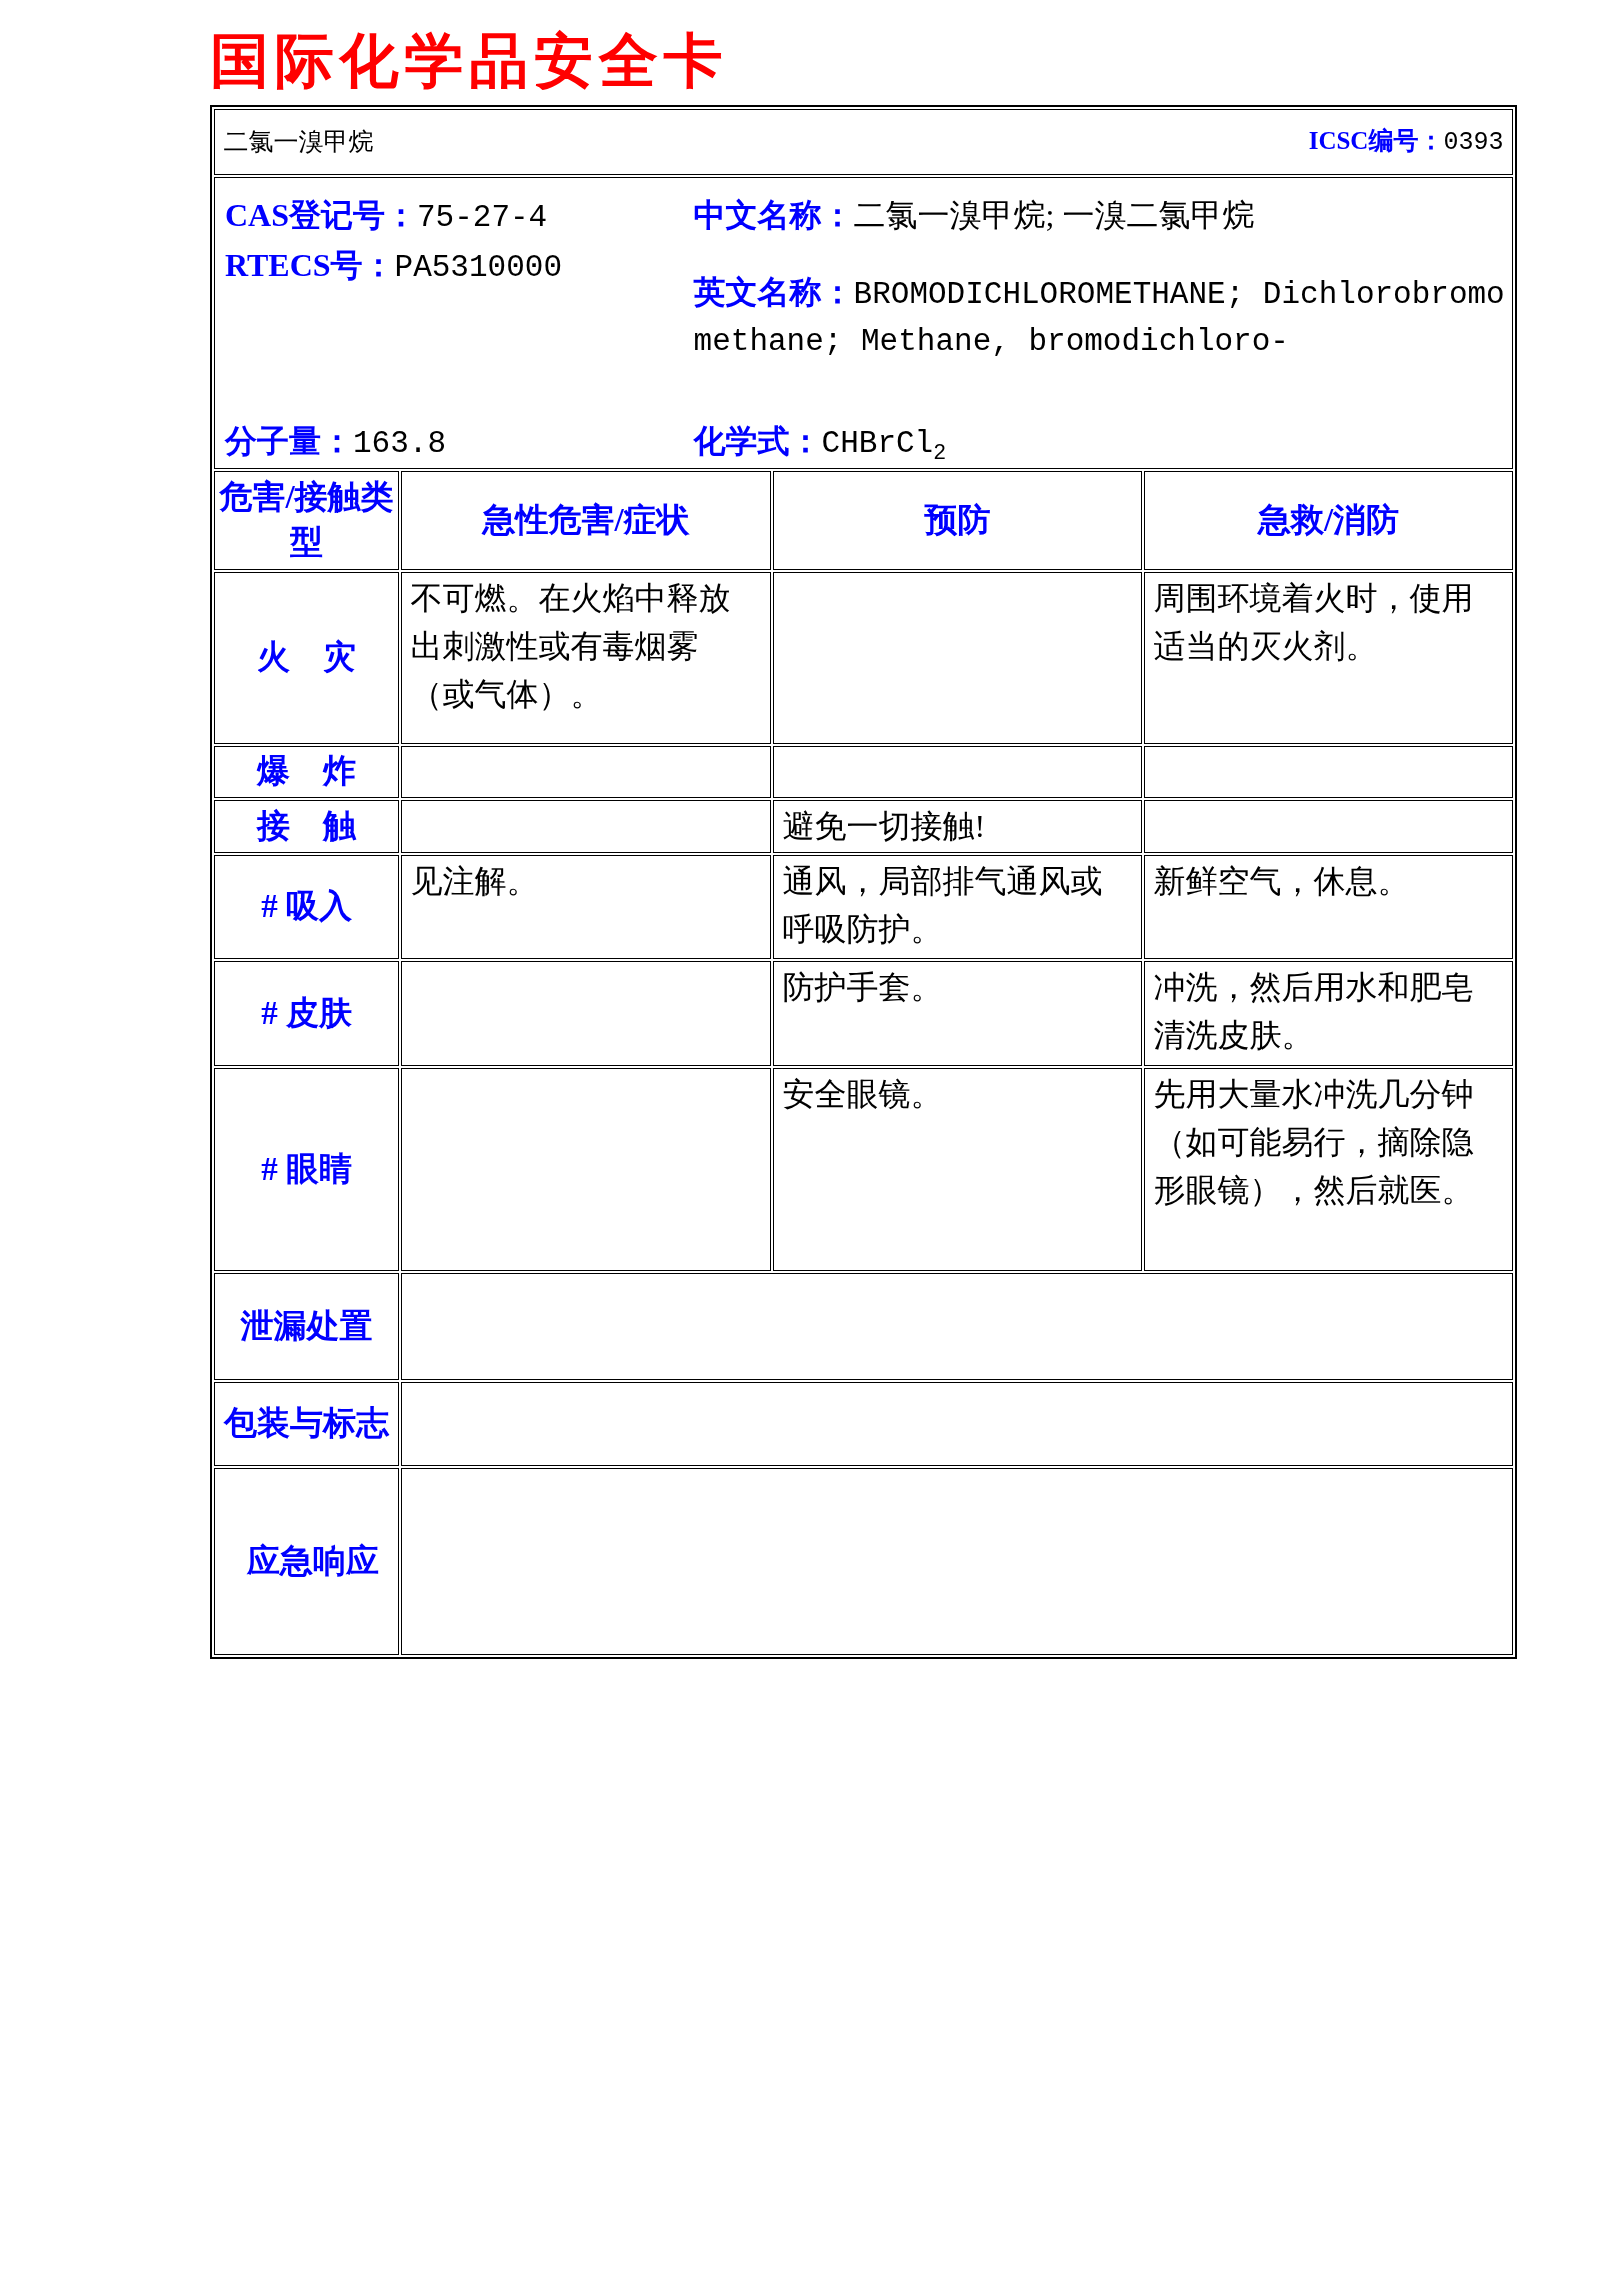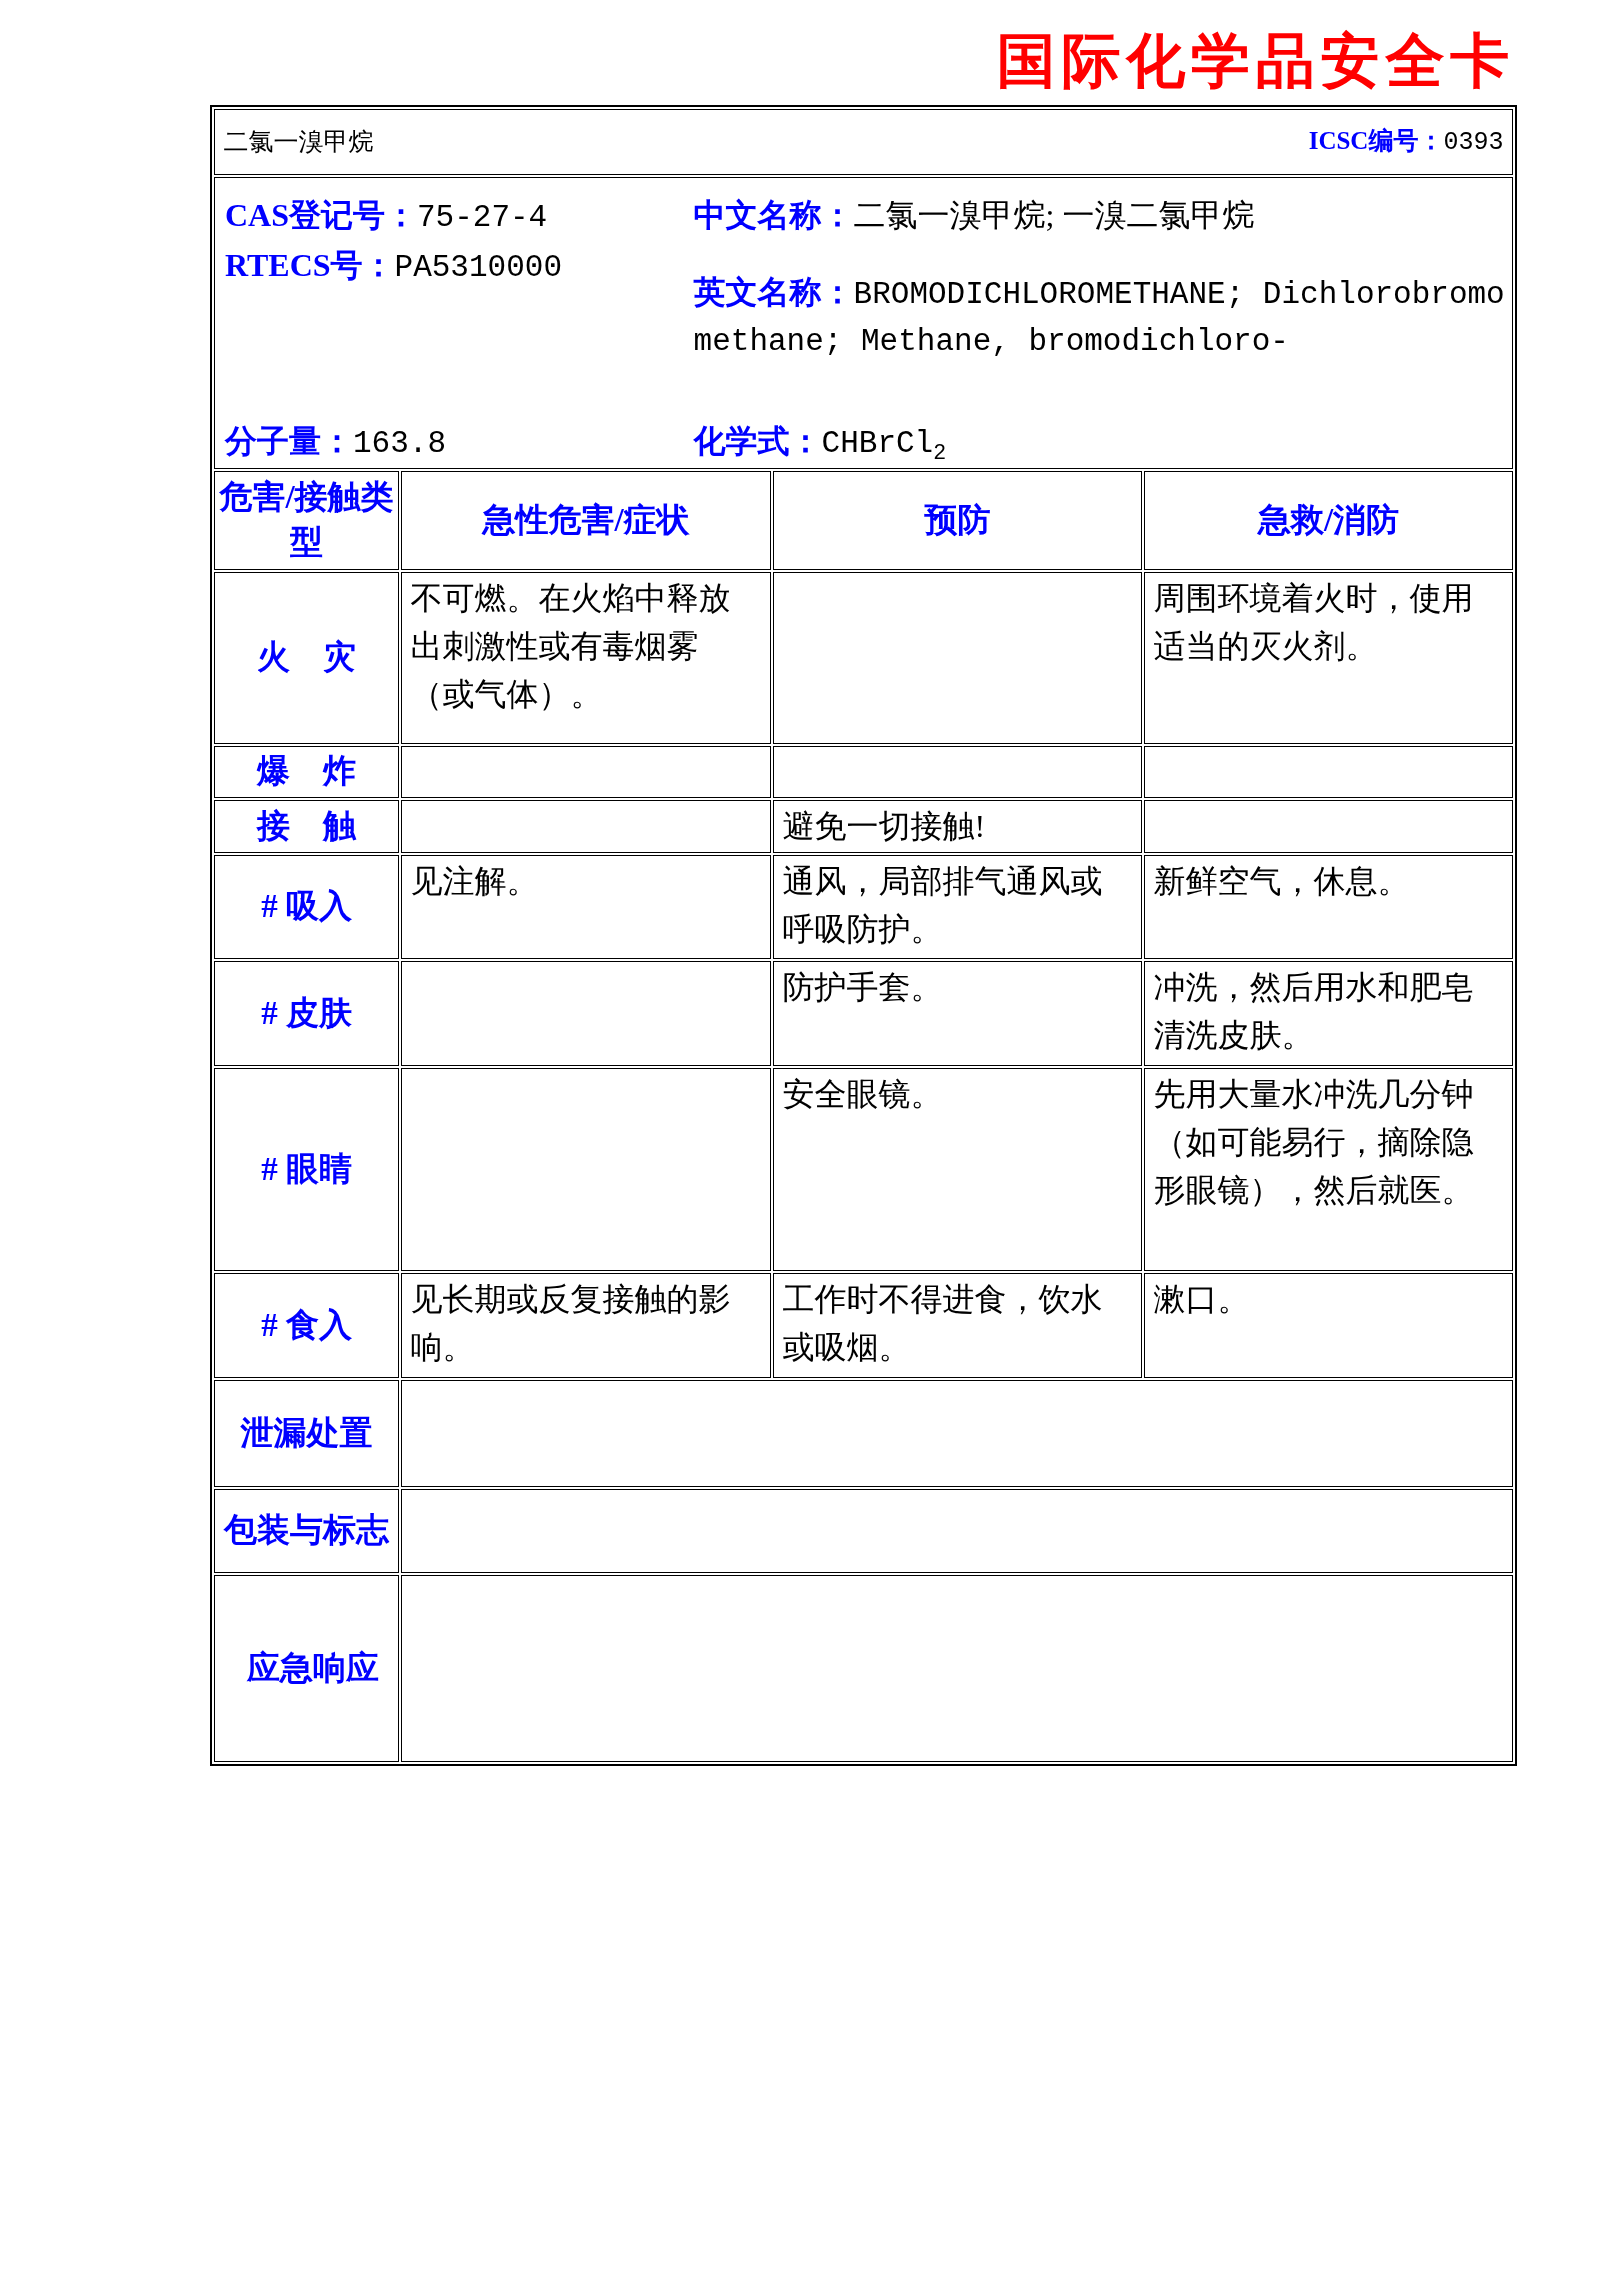--- a/index.html
+++ b/index.html
@@ -12,21 +12,21 @@
     font-family: "Liberation Serif", serif;
     color: #000000;
     overflow: hidden;
   }
   .title {
     position: absolute;
     left: 210px;
     top: 21.6px;
     width: 1305px;
     margin: 0;
-    text-align: right;
+    text-align: left;
     font-size: 59px;
     font-weight: bold;
     letter-spacing: 5.8px;
     color: #ff0000;
     font-family: "Liberation Serif", serif;
   }
   table.card {
     position: absolute;
     left: 210px;
     top: 105px;
@@ -180,26 +180,20 @@
       <td>冲洗，然后用水和肥皂清洗皮肤。</td>
     </tr>
 
     <tr class="r-eye">
       <td class="lbl"># 眼睛</td>
       <td></td>
       <td>安全眼镜。</td>
       <td>先用大量水冲洗几分钟（如可能易行，摘除隐形眼镜），然后就医。</td>
     </tr>
 
-    <tr class="r-ing">
-      <td class="lbl"># 食入</td>
-      <td>见长期或反复接触的影响。</td>
-      <td>工作时不得进食，饮水或吸烟。</td>
-      <td>漱口。</td>
-    </tr>
 
     <tr class="r-spill">
       <td class="lbl">泄漏处置</td>
       <td colspan="3"></td>
     </tr>
 
     <tr class="r-pack">
       <td class="lbl">包装与标志</td>
       <td colspan="3"></td>
     </tr>

